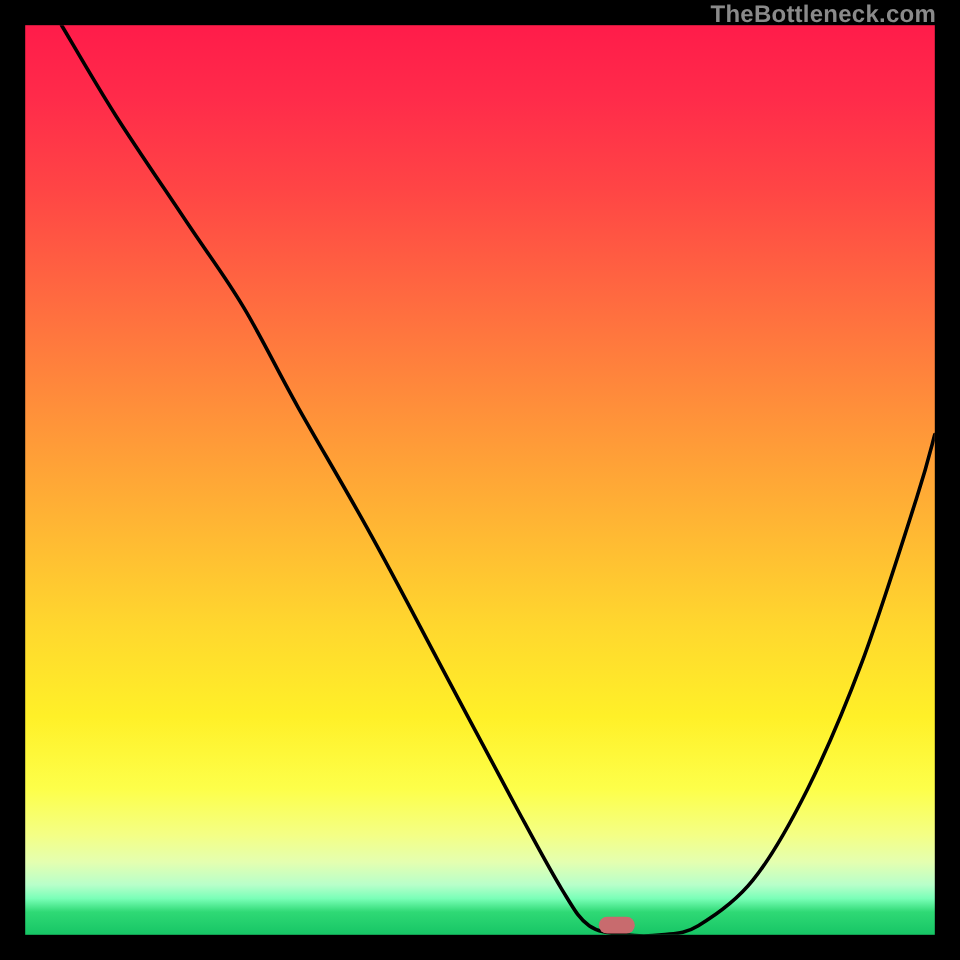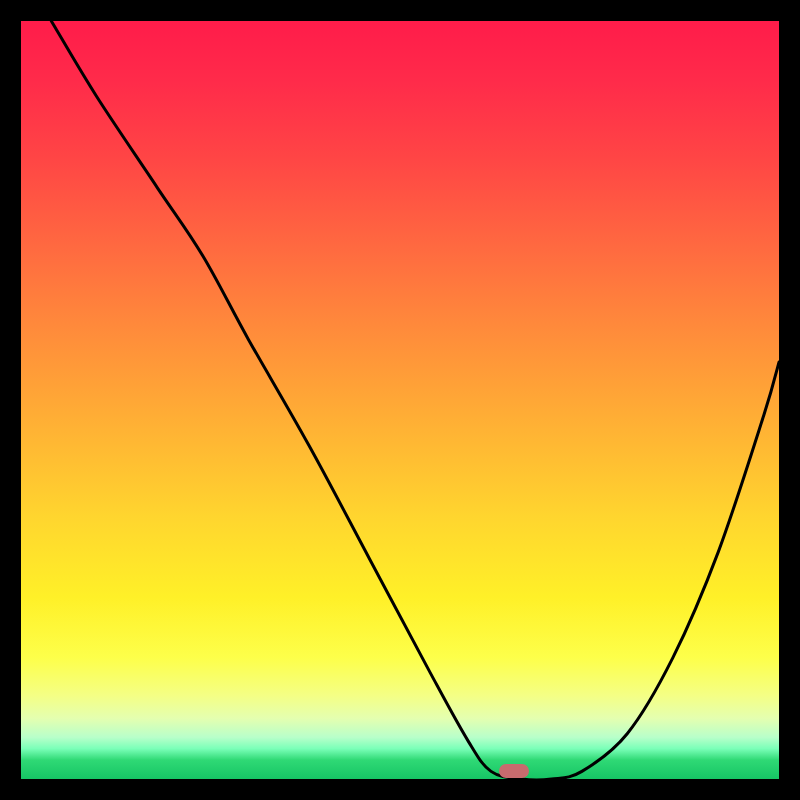--- a/index.html
+++ b/index.html
@@ -66,20 +66,21 @@
     font-size: 20px;
     font-weight: 600;
     color: #8a8a8a;
     letter-spacing: 0.2px;
   }
 </style>
 </head>
 <body>
 
 <div class="frame">
+  <div class="watermark">TheBottleneck.com</div>
 
   <div class="plot-area">
     <svg class="curve" viewBox="0 0 758 758" preserveAspectRatio="none">
       <path d="M 30.3 0.0 C 37.9 12.6, 58.1 48.0, 75.8 75.8 C 93.5 103.6, 118.8 140.2, 136.4 166.8 C 154.1 193.3, 166.8 209.7, 181.9 235.0 C 197.1 260.2, 209.7 286.8, 227.4 318.4 C 245.1 349.9, 267.8 387.8, 288.0 424.5 C 308.3 461.1, 328.5 500.3, 348.7 538.2 C 368.9 576.1, 392.9 621.6, 409.3 651.9 C 425.7 682.2, 437.1 703.7, 447.2 720.1 C 457.3 736.5, 461.1 744.1, 470.0 750.4 C 478.8 756.7, 490.2 756.7, 500.3 758.0 C 510.4 759.3, 520.5 759.3, 530.6 758.0 C 540.7 756.7, 548.3 758.0, 560.9 750.4 C 573.6 742.8, 591.2 731.5, 606.4 712.5 C 621.6 693.6, 636.7 667.0, 651.9 636.7 C 667.0 606.4, 682.2 571.0, 697.4 530.6 C 712.5 490.2, 732.7 425.7, 742.8 394.2 C 752.9 362.6, 755.5 349.9, 758.0 341.1" fill="none" stroke="#000" stroke-width="3" stroke-linecap="round"></path>
     </svg>
     <div class="marker" style="left: 65%; top: 99%;"></div>
   </div>
 </div>
 
 </body></html>

